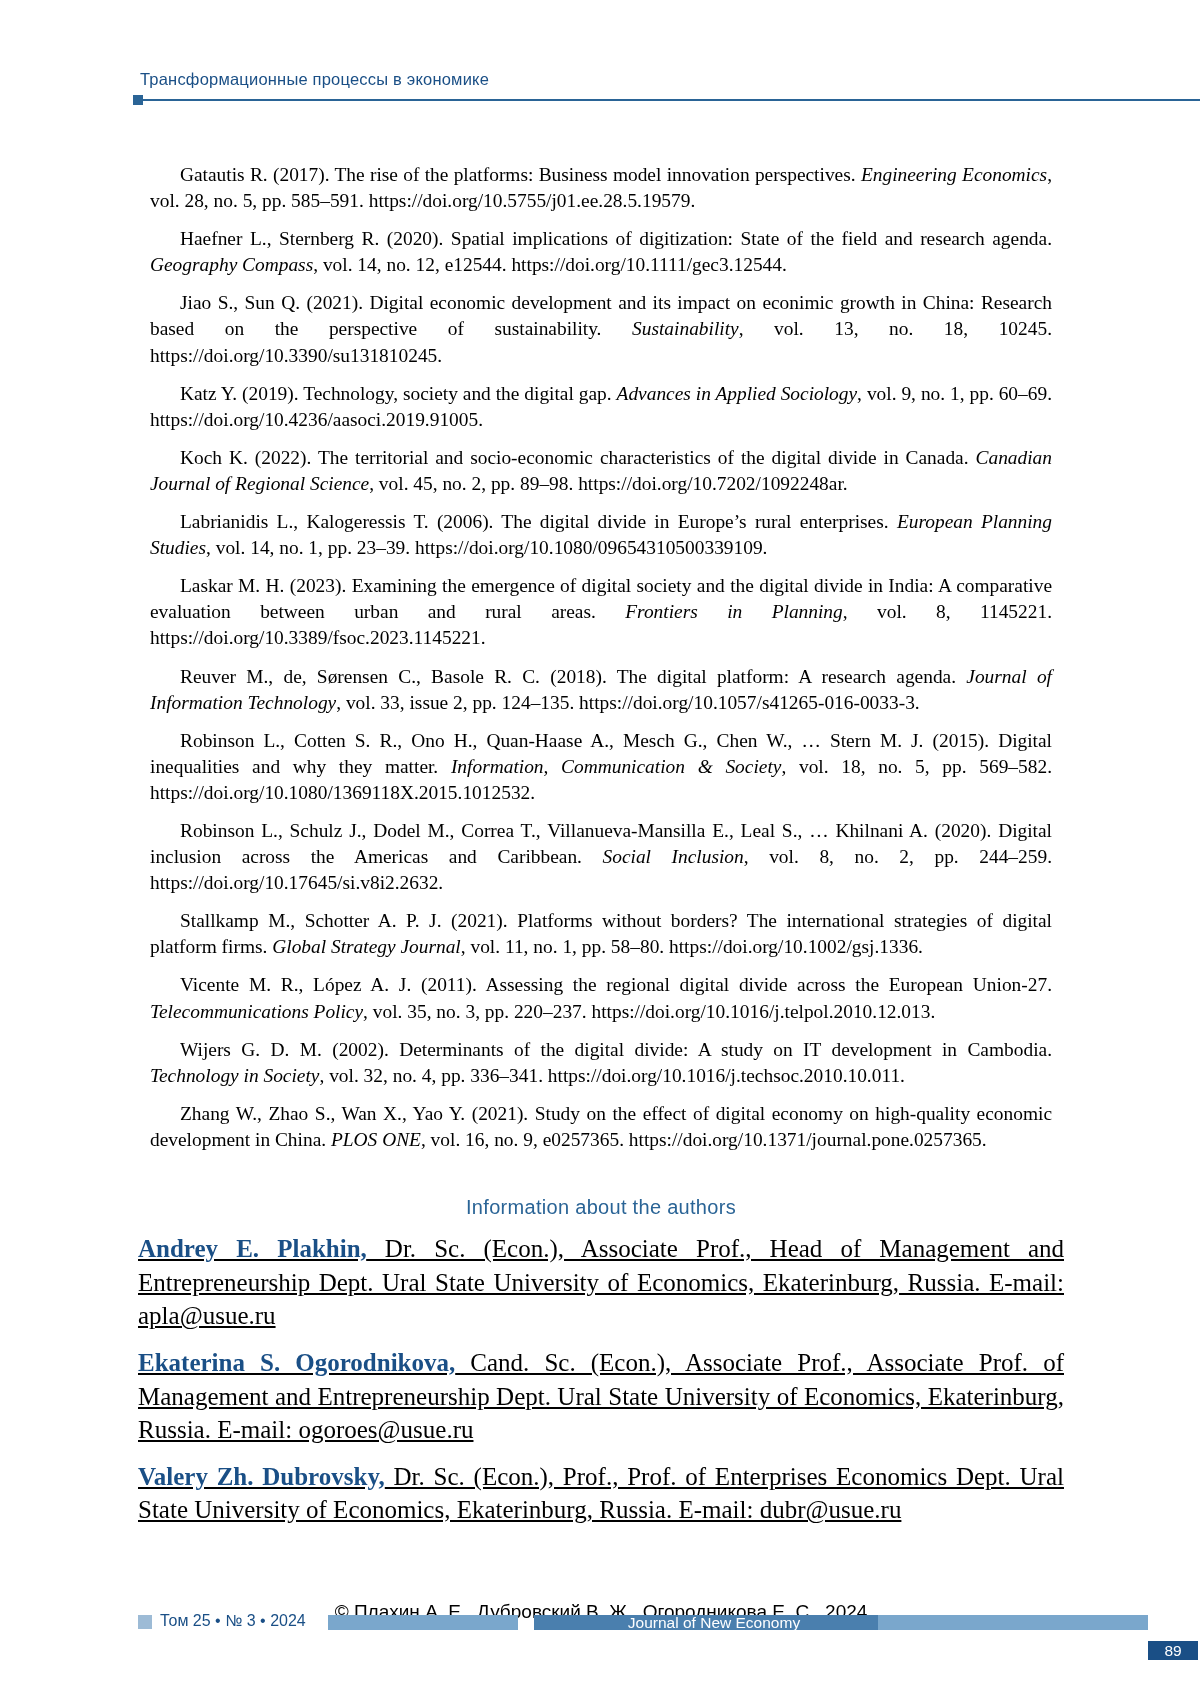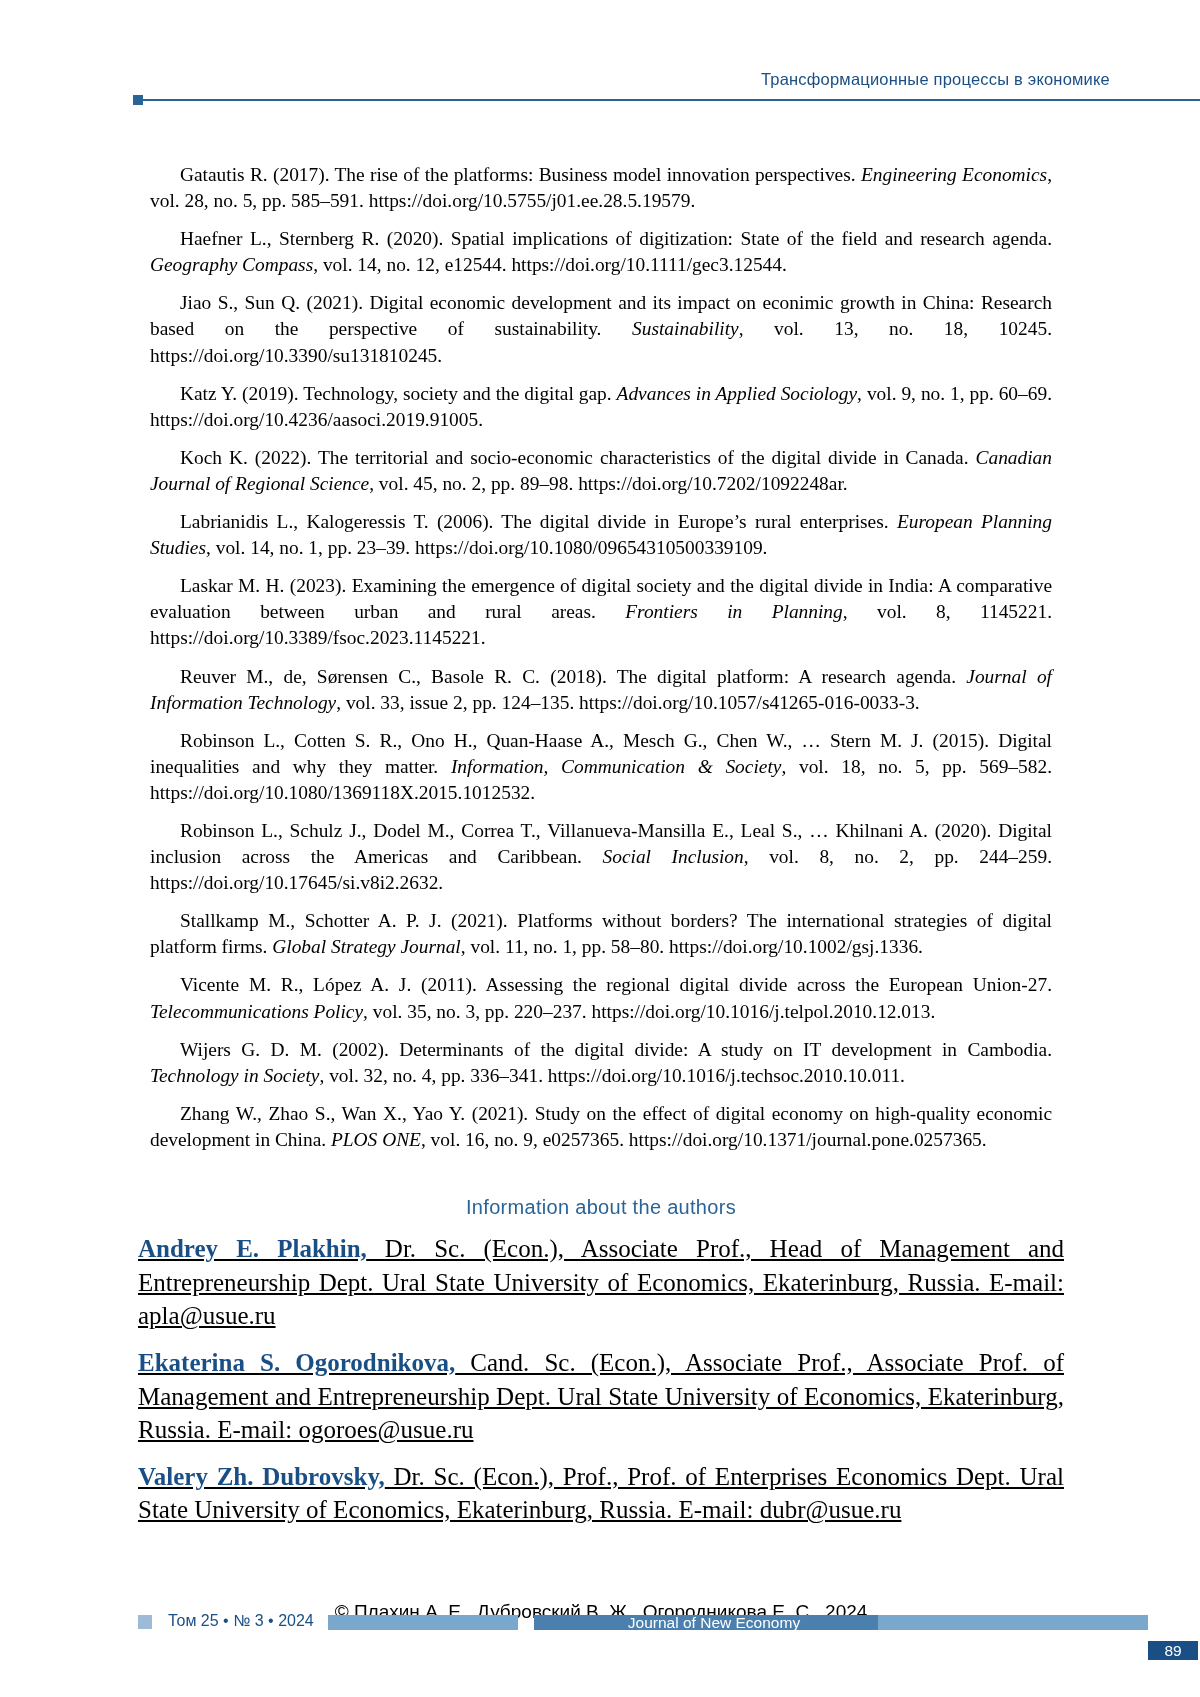--- a/index.html
+++ b/index.html
@@ -26,21 +26,21 @@
   .header {
     position: absolute;
     left: 140px;
     top: 70px;
     width: 1060px;
   }
   .header-title {
     font-family: "Liberation Sans", sans-serif;
     font-size: 16.5px;
     color: #1a4f86;
-    text-align: right;
+    text-align: left;
     letter-spacing: 0.2px;
     padding-right: 90px;
   }
   .header-rule {
     position: absolute;
     left: 140px;
     top: 99px;
     width: 1060px;
     height: 2px;
     background: #2a6496;
@@ -114,21 +114,20 @@
     left: 0; top: 3px;
     width: 14px; height: 14px;
     background: #9dbbd6;
   }
   .footer-left {
     position: absolute;
     left: 22px; top: 0px;
     font-family: "Liberation Sans", sans-serif;
     font-size: 16px;
     color: #1a4f86;
-    margin-left: 8px;
   }
   .footer-bar-left {
     position: absolute;
     left: 190px; top: 3px;
     width: 190px; height: 15px;
     background: #7aa7cc;
   }
   .footer-center {
     position: absolute;
     left: 396px; top: 3px;

